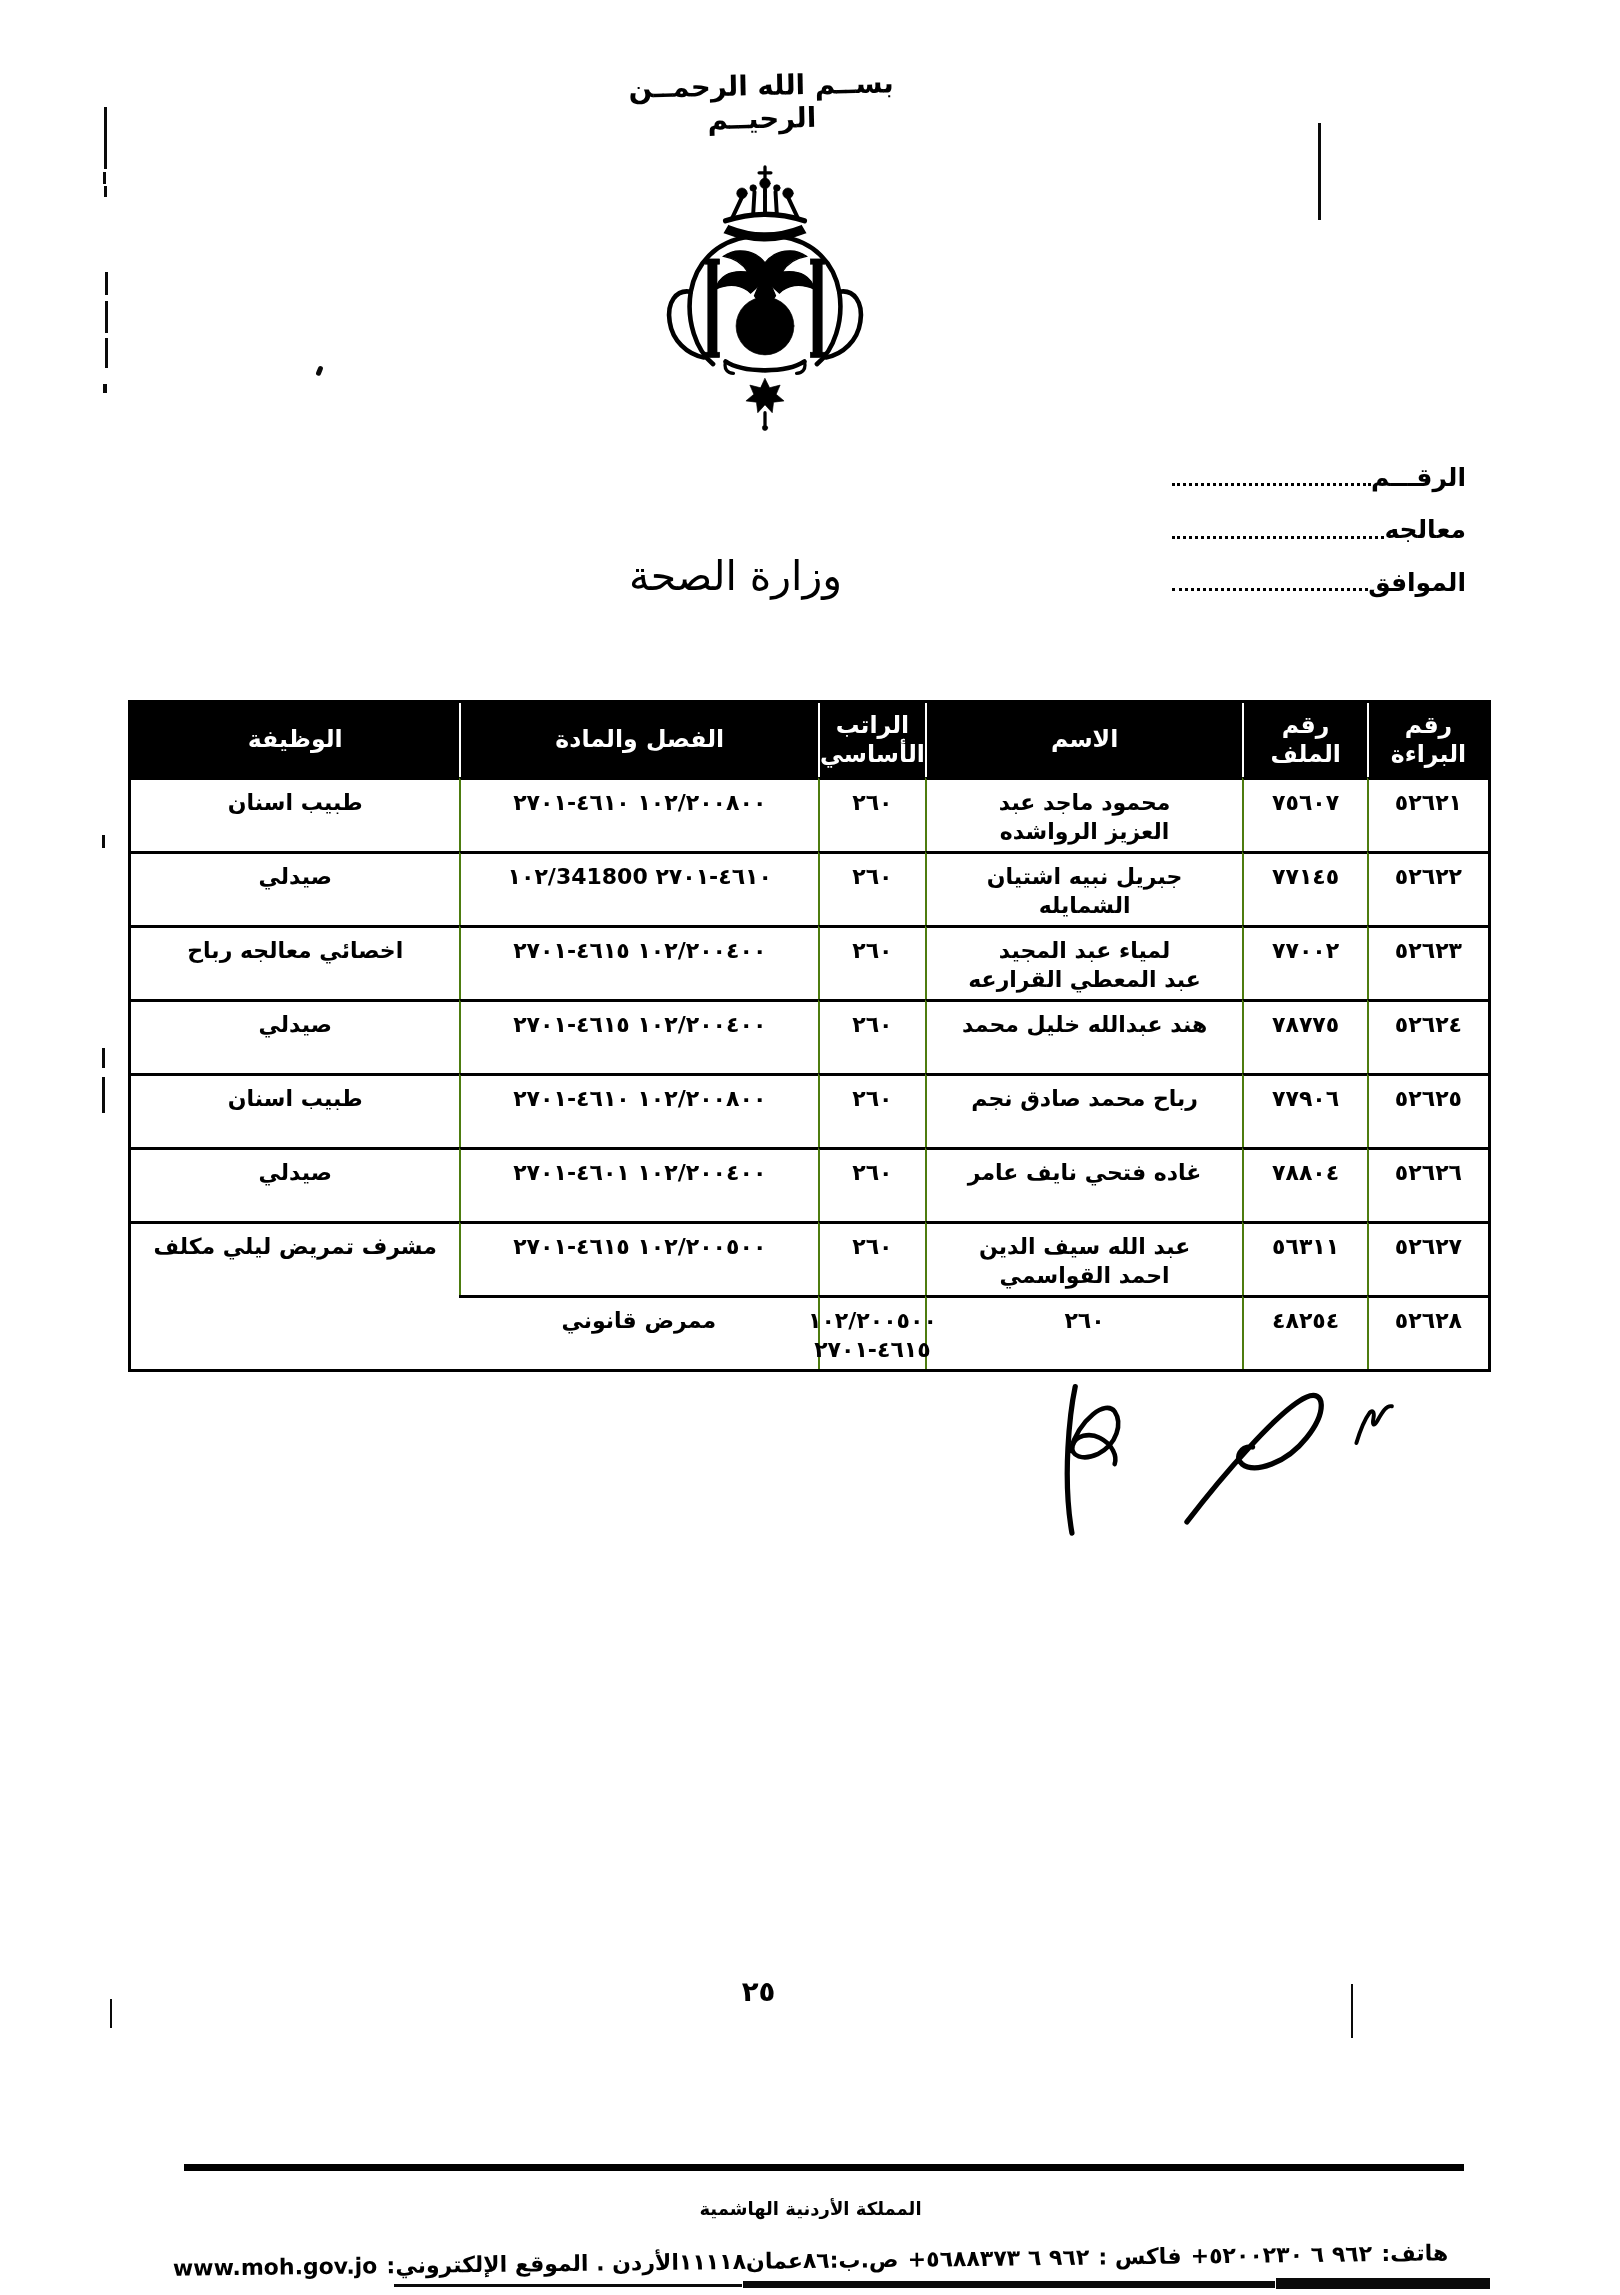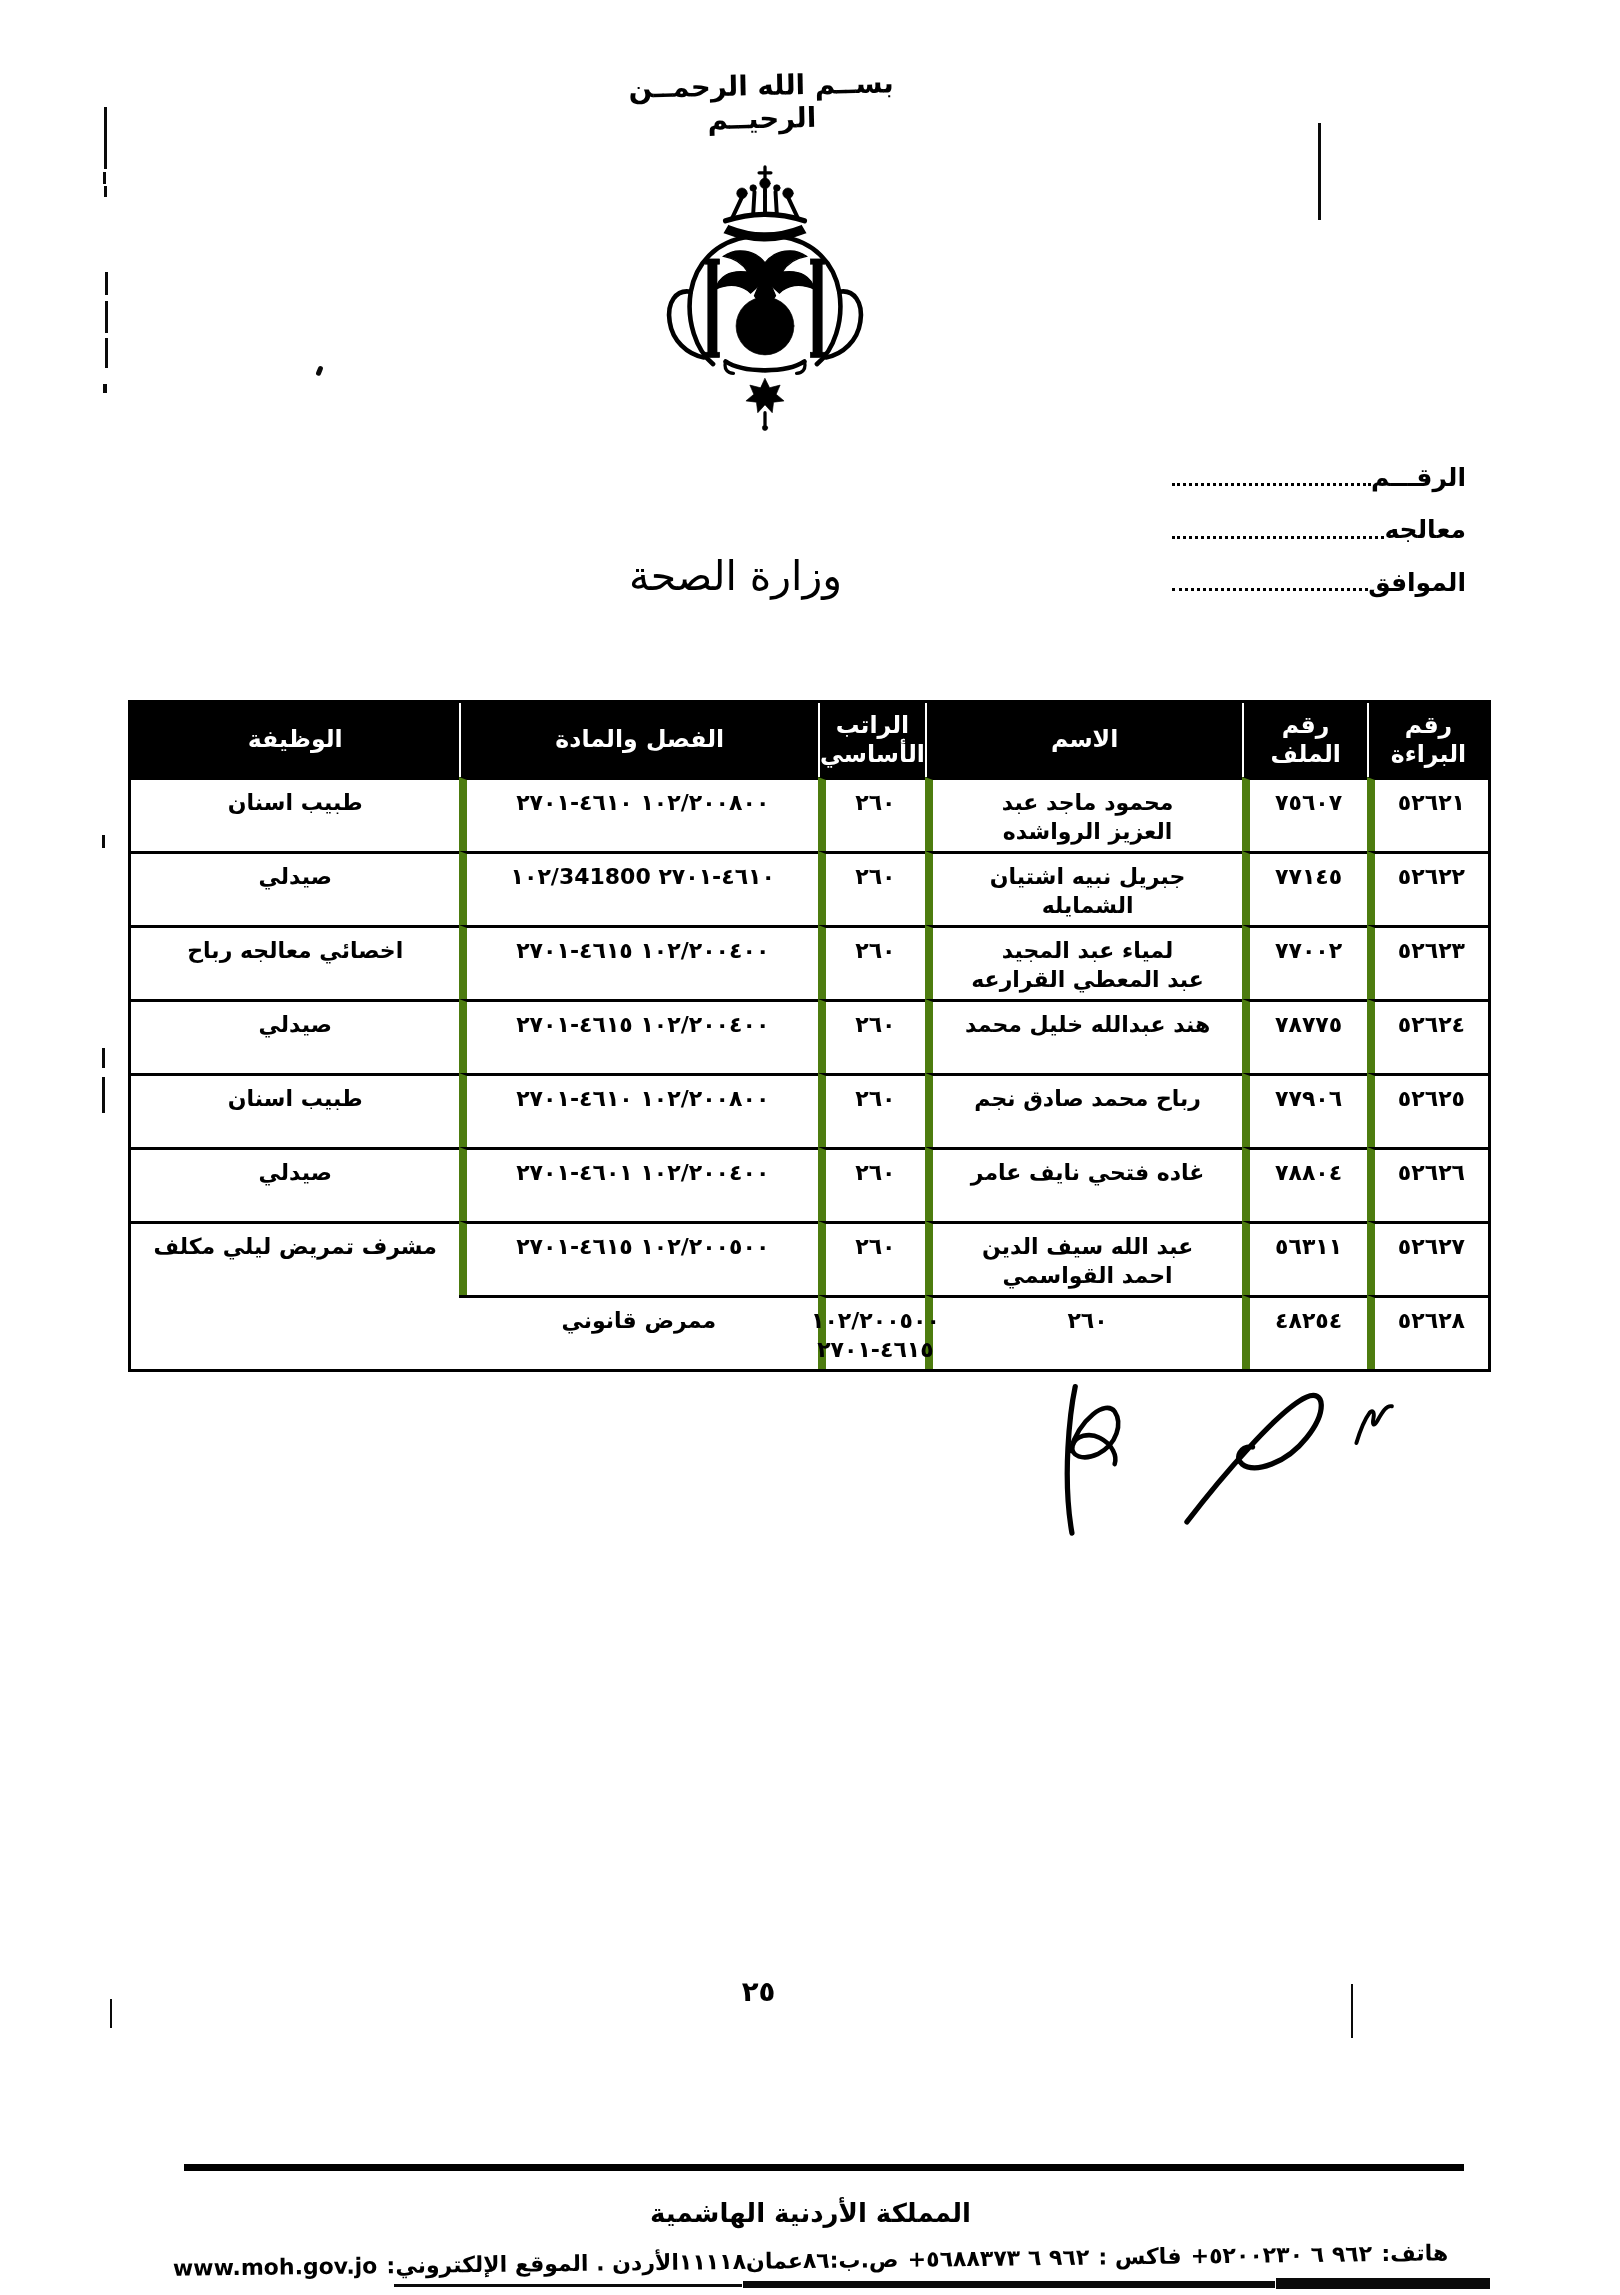--- a/index.html
+++ b/index.html
@@ -47,36 +47,36 @@
     text-align:center;font-size:23.6px;font-weight:bold;
     white-space:pre-line;line-height:1.25;
     border-left:2.6px solid #fff;
     min-height:74px;box-sizing:border-box;
   }
   .hcell.last{border-left:none;}
   .tcell{
     display:flex;align-items:flex-start;justify-content:center;
     text-align:center;font-size:22px;font-weight:bold;
     white-space:pre-line;line-height:1.32;
-    border-top:3.3px solid #000;border-left:8px solid #4d7c0f;
+    border-top:3.3px solid #000;border-left:2px solid #4d7c0f;
     padding-top:7.9px;box-sizing:border-box;
   }
   .tcell.last{border-left:none;}
   .col-chapter{direction:ltr;letter-spacing:1.3px;}
   .col-decree,.col-file{letter-spacing:2.6px;}
   .col-salary{letter-spacing:2px;}
   
   .signature{position:absolute;top:1372px;left:1024px;}
   
   .pagenum{position:absolute;top:1975px;left:719px;width:79px;
     text-align:center;font-size:27.6px;font-weight:bold;}
   
   .footer-rule{position:absolute;top:2164px;left:184px;width:1280px;height:6.6px;background:#000;}
   .kingdom{position:absolute;top:2198px;left:0;right:0;
-    text-align:center;font-size:26px;font-weight:bold;}
+    text-align:center;font-size:18px;font-weight:bold;}
   .contact{
     position:absolute;top:2248px;left:0;right:0;
     display:flex;direction:rtl;justify-content:center;align-items:baseline;gap:9.2px;
     font-size:22px;font-weight:bold;
     transform:rotate(-0.7deg);
     white-space:nowrap;
   }
   .ltrnum{direction:ltr;unicode-bidi:isolate;}
 </style>
 </head>

